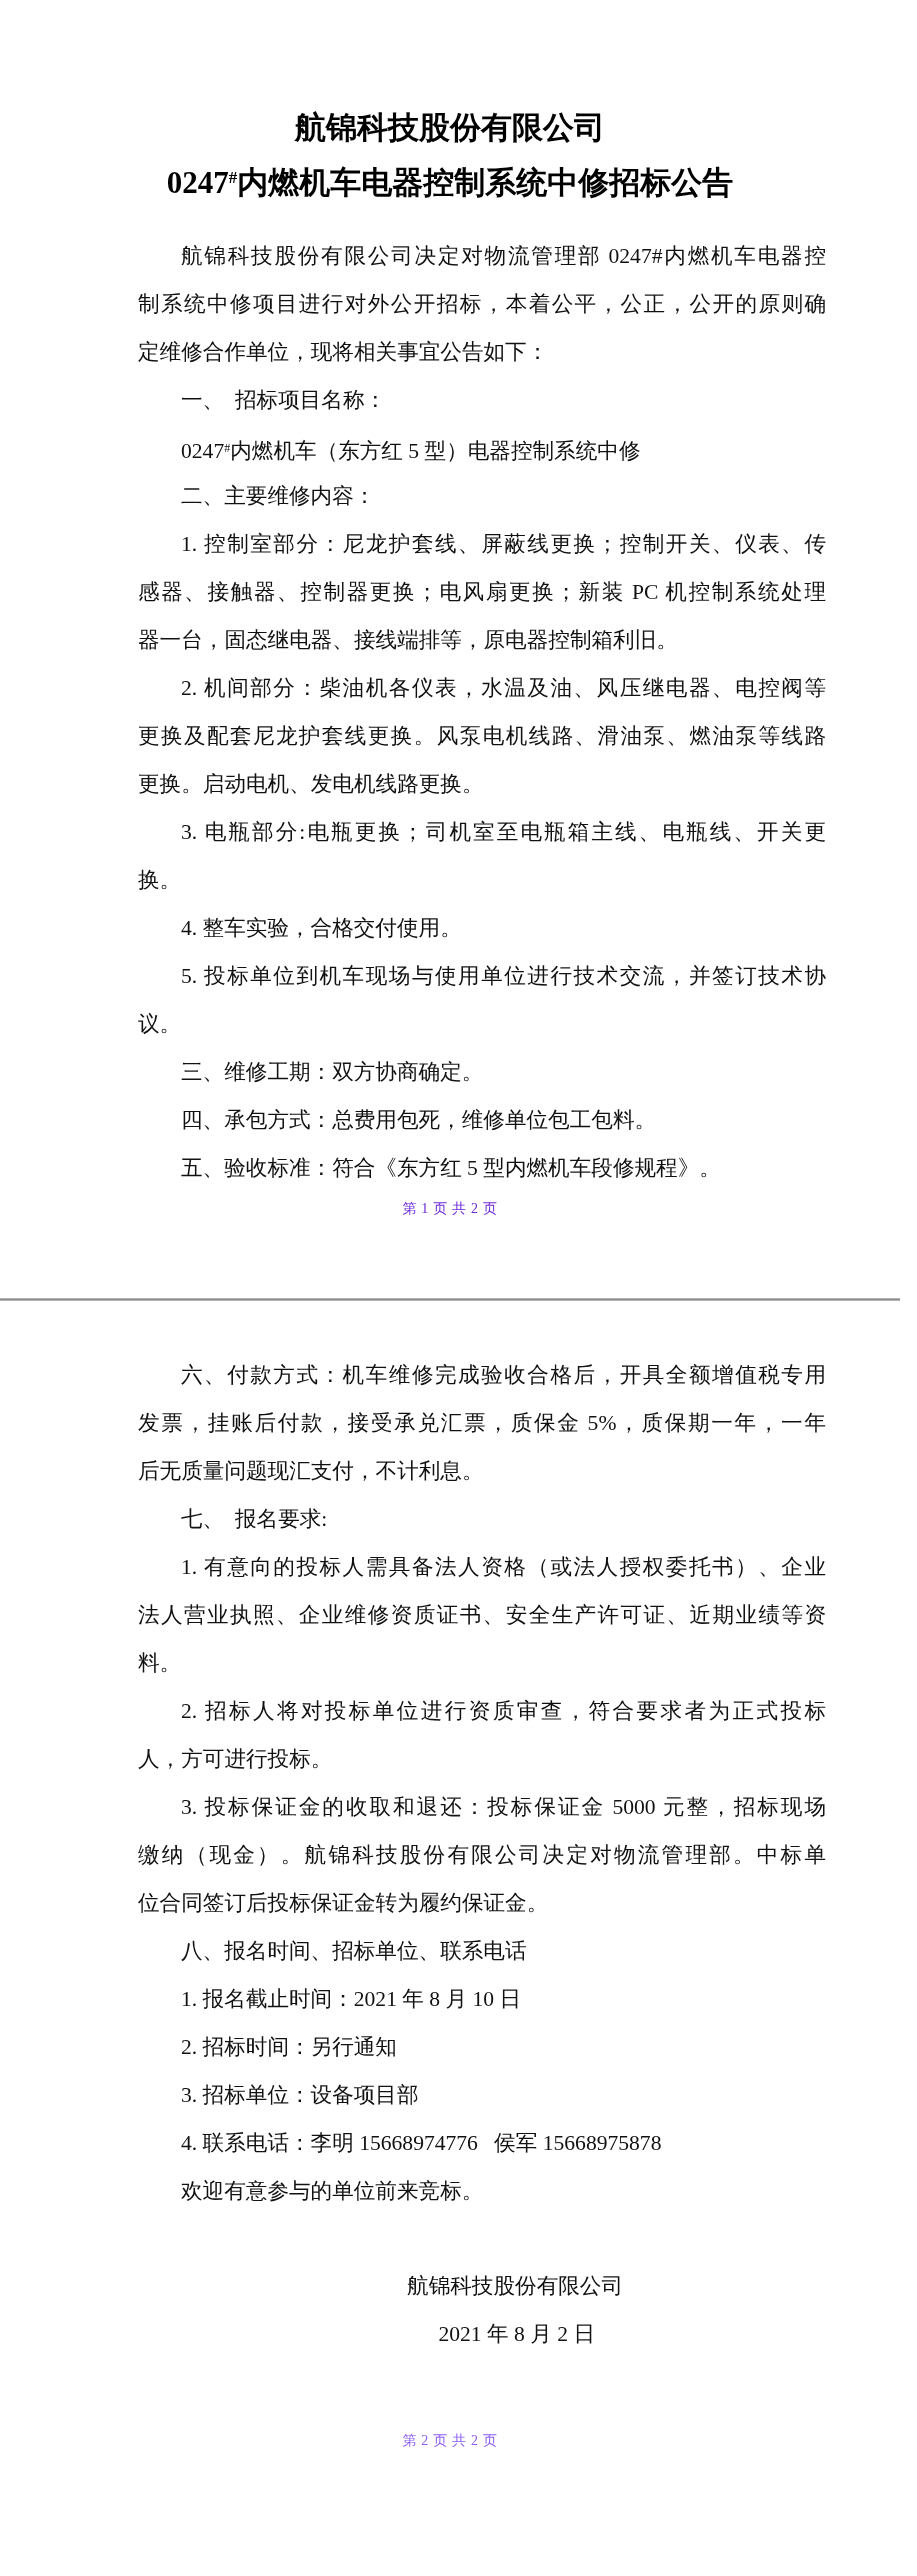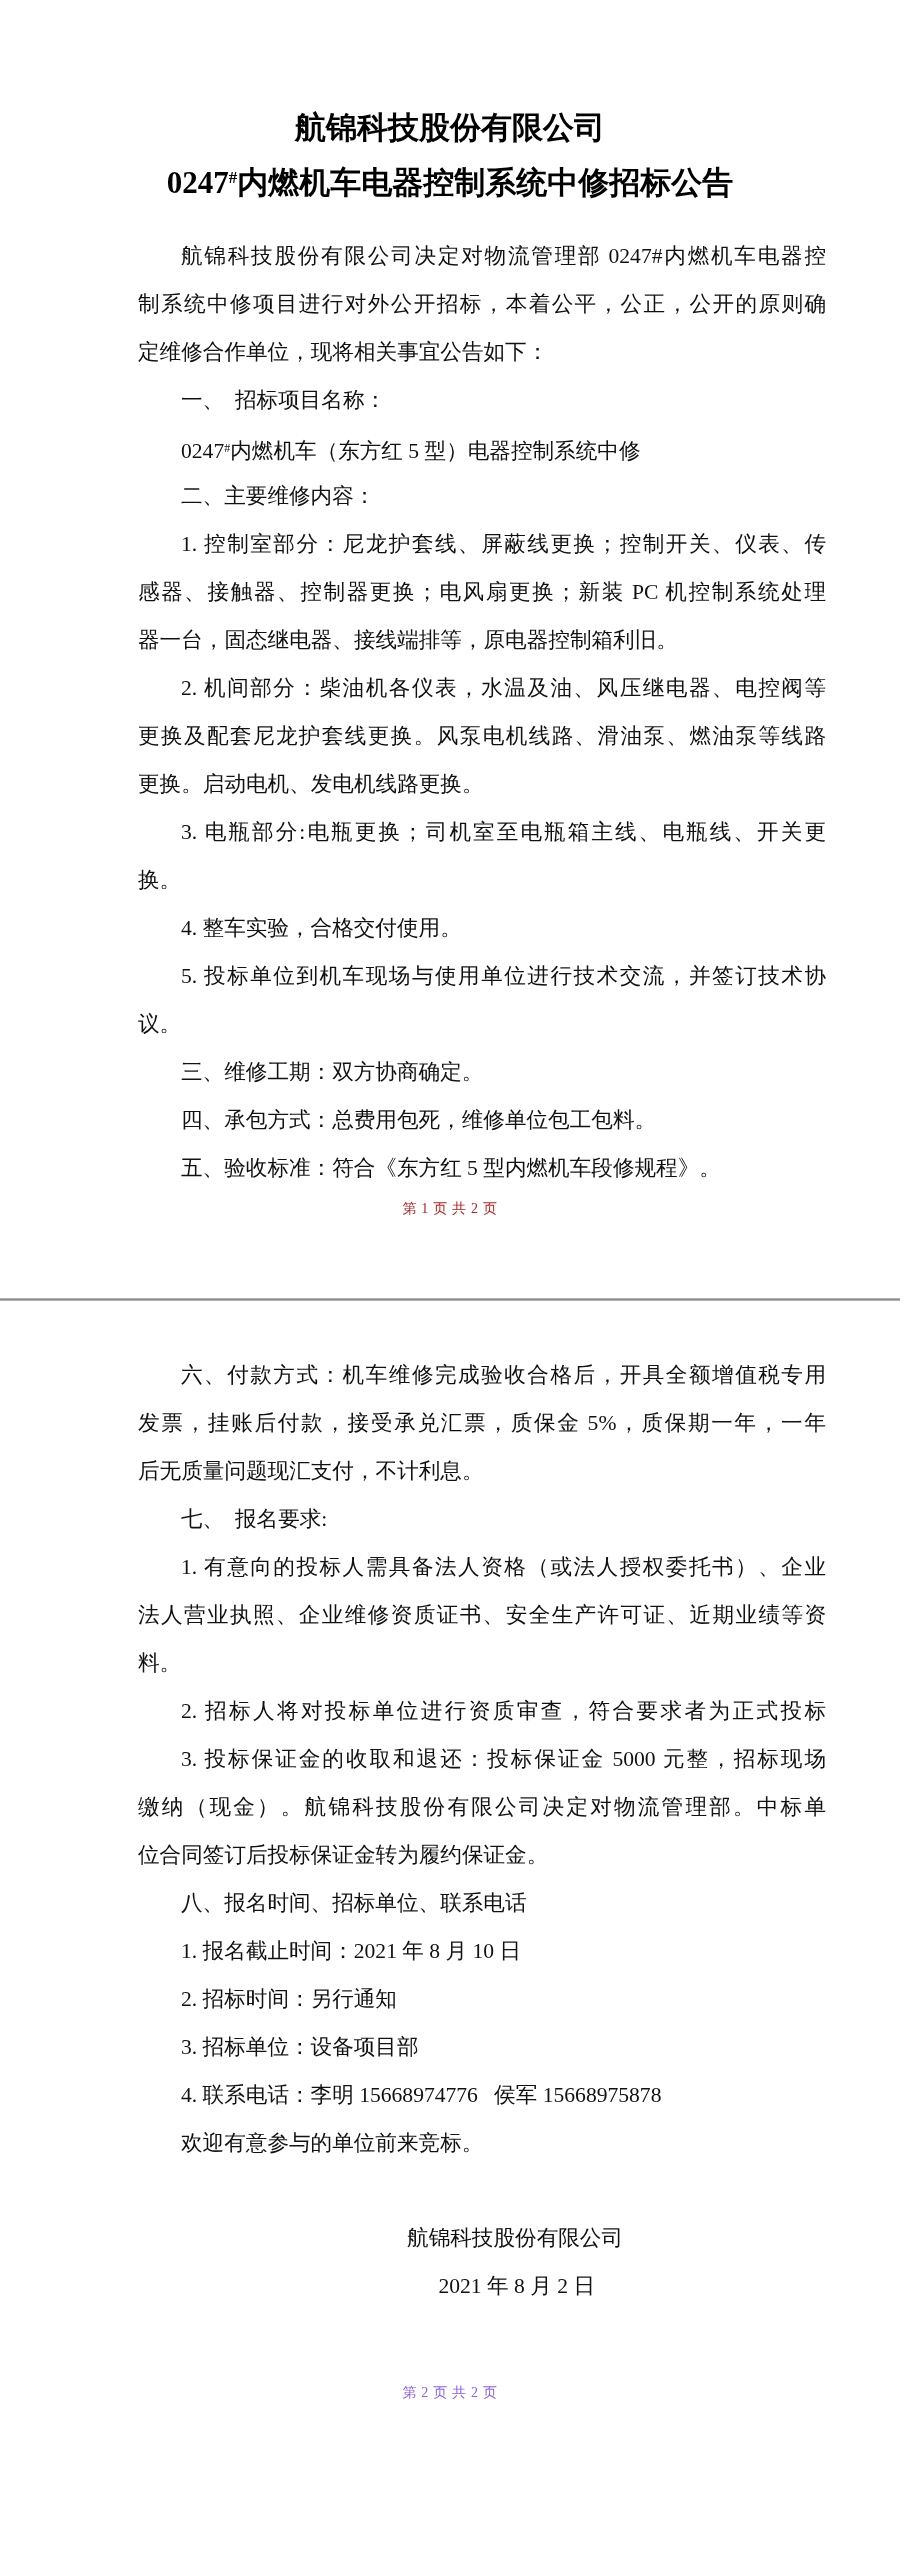--- a/index.html
+++ b/index.html
@@ -21,21 +21,21 @@
   .sup-b{font-size:12px;vertical-align:6.3px;}
   .body-block{margin-top:29px;}
   .bl{
     height:48px;line-height:48px;font-size:21.6px;
     margin-left:138px;margin-right:74px;
     white-space:nowrap;
   }
   .bl.full{white-space:normal;text-align:justify;text-align-last:justify;overflow:hidden;}
   .bl.ind{padding-left:43px;}
   .pfoot{margin-top:5.6px;height:21px;line-height:21px;font-size:14px;
-         text-align:center;letter-spacing:0.7px;color:#b91c1c;}
+         text-align:center;letter-spacing:0.7px;color:#6d28d9;}
   .pfoot2{margin-top:72px;height:21px;line-height:21px;font-size:14px;
           text-align:center;letter-spacing:0.7px;color:#8b5cf6;}
   .sig{margin-top:47px;height:48px;line-height:48px;font-size:21.6px;
        text-align:right;padding-right:277px;}
   .date{height:48px;line-height:48px;font-size:21.6px;
         text-align:right;padding-right:305px;}
 </style>
 </head>
 <body>
 
@@ -77,20 +77,21 @@
   <div class="page page2">
 
     <div class="bl ind full">六、付款方式：机车维修完成验收合格后，开具全额增值税专用</div>
     <div class="bl full">发票，挂账后付款，接受承兑汇票，质保金 5%，质保期一年，一年</div>
     <div class="bl">后无质量问题现汇支付，不计利息。</div>
     <div class="bl ind">七、 报名要求:</div>
     <div class="bl ind full">1. 有意向的投标人需具备法人资格（或法人授权委托书）、企业</div>
     <div class="bl full">法人营业执照、企业维修资质证书、安全生产许可证、近期业绩等资</div>
     <div class="bl">料。</div>
     <div class="bl ind full">2. 招标人将对投标单位进行资质审查，符合要求者为正式投标</div>
+    <div class="bl">人，方可进行投标。</div>
     <div class="bl ind full">3. 投标保证金的收取和退还：投标保证金 5000 元整，招标现场</div>
     <div class="bl full">缴纳（现金）。航锦科技股份有限公司决定对物流管理部。中标单</div>
     <div class="bl">位合同签订后投标保证金转为履约保证金。</div>
     <div class="bl ind">八、报名时间、招标单位、联系电话</div>
     <div class="bl ind">1. 报名截止时间：2021 年 8 月 10 日</div>
     <div class="bl ind">2. 招标时间：另行通知</div>
     <div class="bl ind">3. 招标单位：设备项目部</div>
     <div class="bl ind">4. 联系电话：李明 15668974776  侯军 15668975878</div>
     <div class="bl ind">欢迎有意参与的单位前来竞标。</div>
 

